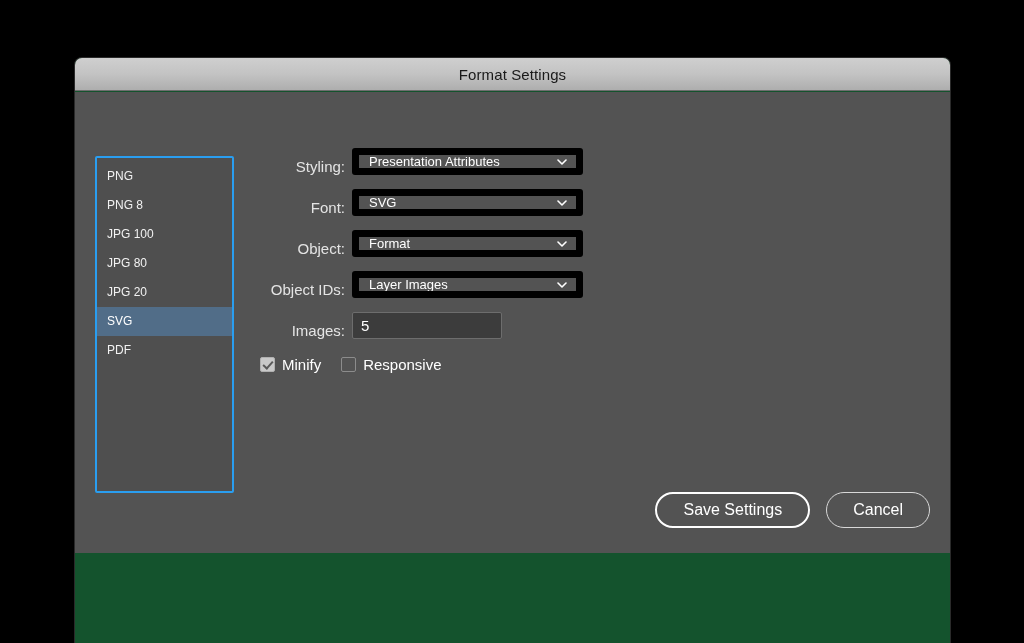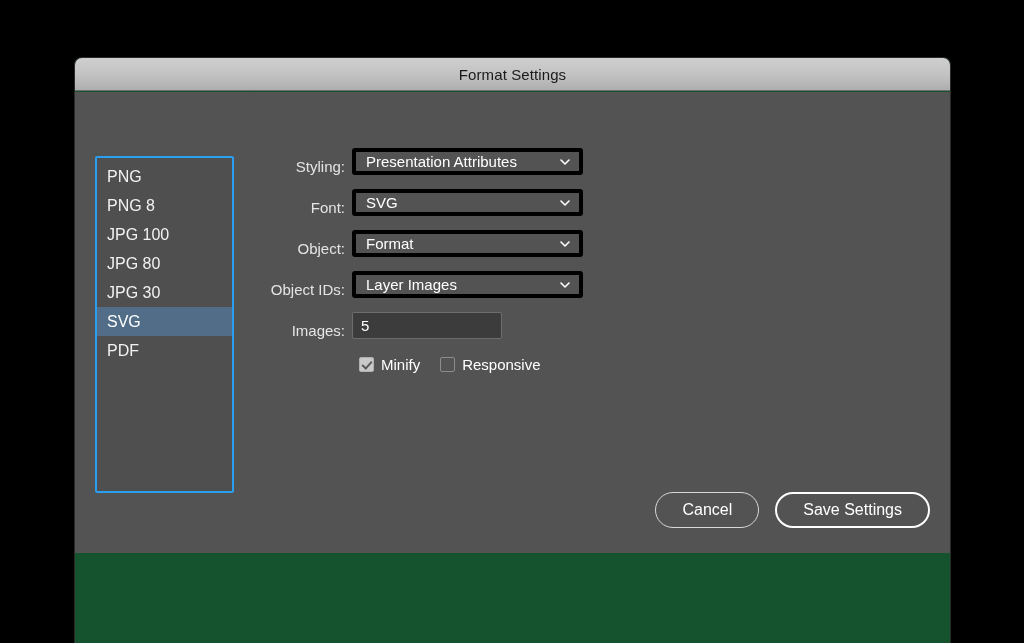--- a/index.html
+++ b/index.html
@@ -59,21 +59,21 @@
     background: #4f4f4f;
     border: 2px solid #2a9ef0;
     border-radius: 2px;
     overflow: hidden;
     padding-top: 4px;
   }
   .format-item {
     height: 29px;
     line-height: 29px;
     padding-left: 10px;
-    font-size: 16px;
+    font-size: 12px;
     color: #f2f2f2;
     white-space: nowrap;
   }
   .format-item.selected {
     background: #516d88;
     color: #ffffff;
   }
 
   
   .form {
@@ -93,26 +93,26 @@
     padding-right: 7px;
     font-size: 15px;
     color: #e4e4e4;
     white-space: nowrap;
   }
   .select {
     position: relative;
     width: 231px;
     height: 27px;
     background: #535353;
-    border: 4px solid #000000;
+    border: 7px solid #000000;
     border-radius: 3px;
     display: flex;
     align-items: center;
     padding: 0 40px 0 10px;
-    font-size: 15px;
+    font-size: 13px;
     color: #ffffff;
     white-space: nowrap;
     overflow: hidden;
     cursor: default;
   }
   .select .chev {
     position: absolute;
     right: 9px; top: 50%;
     transform: translateY(-50%);
     display: block;
@@ -132,21 +132,20 @@
     font-size: 15px;
     color: #ffffff;
     cursor: text;
   }
 
   
   .check-row {
     display: flex;
     align-items: center;
     height: 22px;
-    margin-left: 99px;
     margin-top: 6px;
   }
   .checkbox {
     display: flex;
     align-items: center;
     margin-right: 20px;
     cursor: default;
   }
   .cbox {
     width: 15px; height: 15px;
@@ -220,21 +219,21 @@
         <div class="format-item">
           <span>PNG 8</span>
         </div>
         <div class="format-item">
           <span>JPG 100</span>
         </div>
         <div class="format-item">
           <span>JPG 80</span>
         </div>
         <div class="format-item">
-          <span>JPG 30</span>
+          <span>JPG 20</span>
         </div>
         <div class="format-item selected">
           <span>SVG</span>
         </div>
         <div class="format-item">
           <span>PDF</span>
         </div>
       </div>
 
       <div class="form">
@@ -301,19 +300,19 @@
           </div>
           <div class="checkbox">
             <span class="cbox"></span>
             <span class="cblabel">Responsive</span>
           </div>
         </div>
 
       </div>
 
       <div class="buttons">
+        <div class="btn primary">Save Settings</div>
         <div class="btn secondary">Cancel</div>
-        <div class="btn primary">Save Settings</div>
       </div>
 
     </div>
   </div>
 </div>
 
 </body></html>

